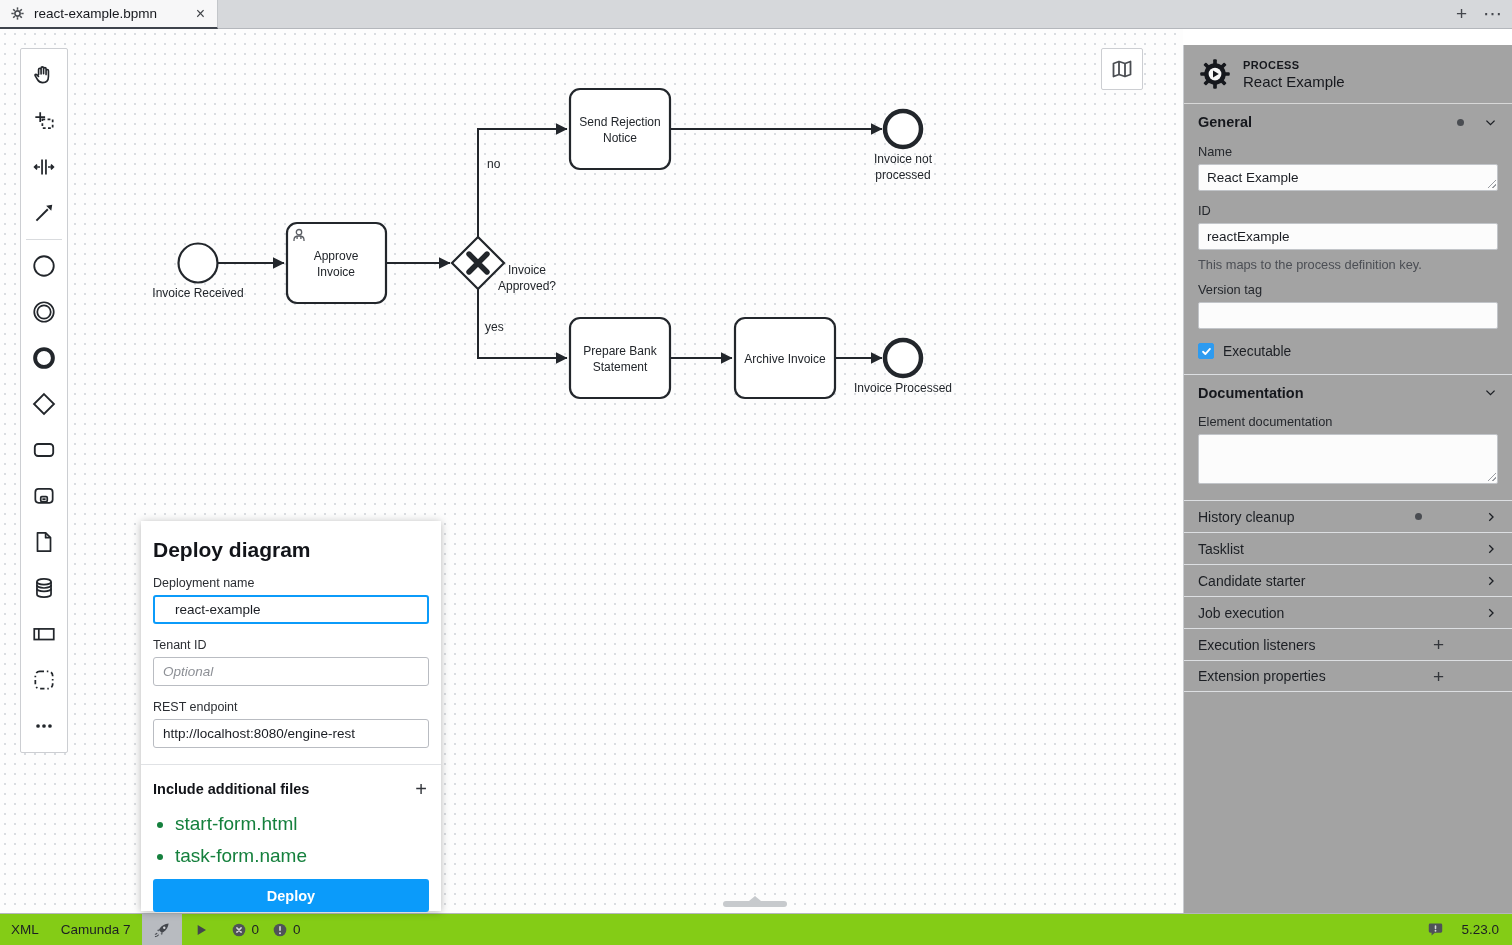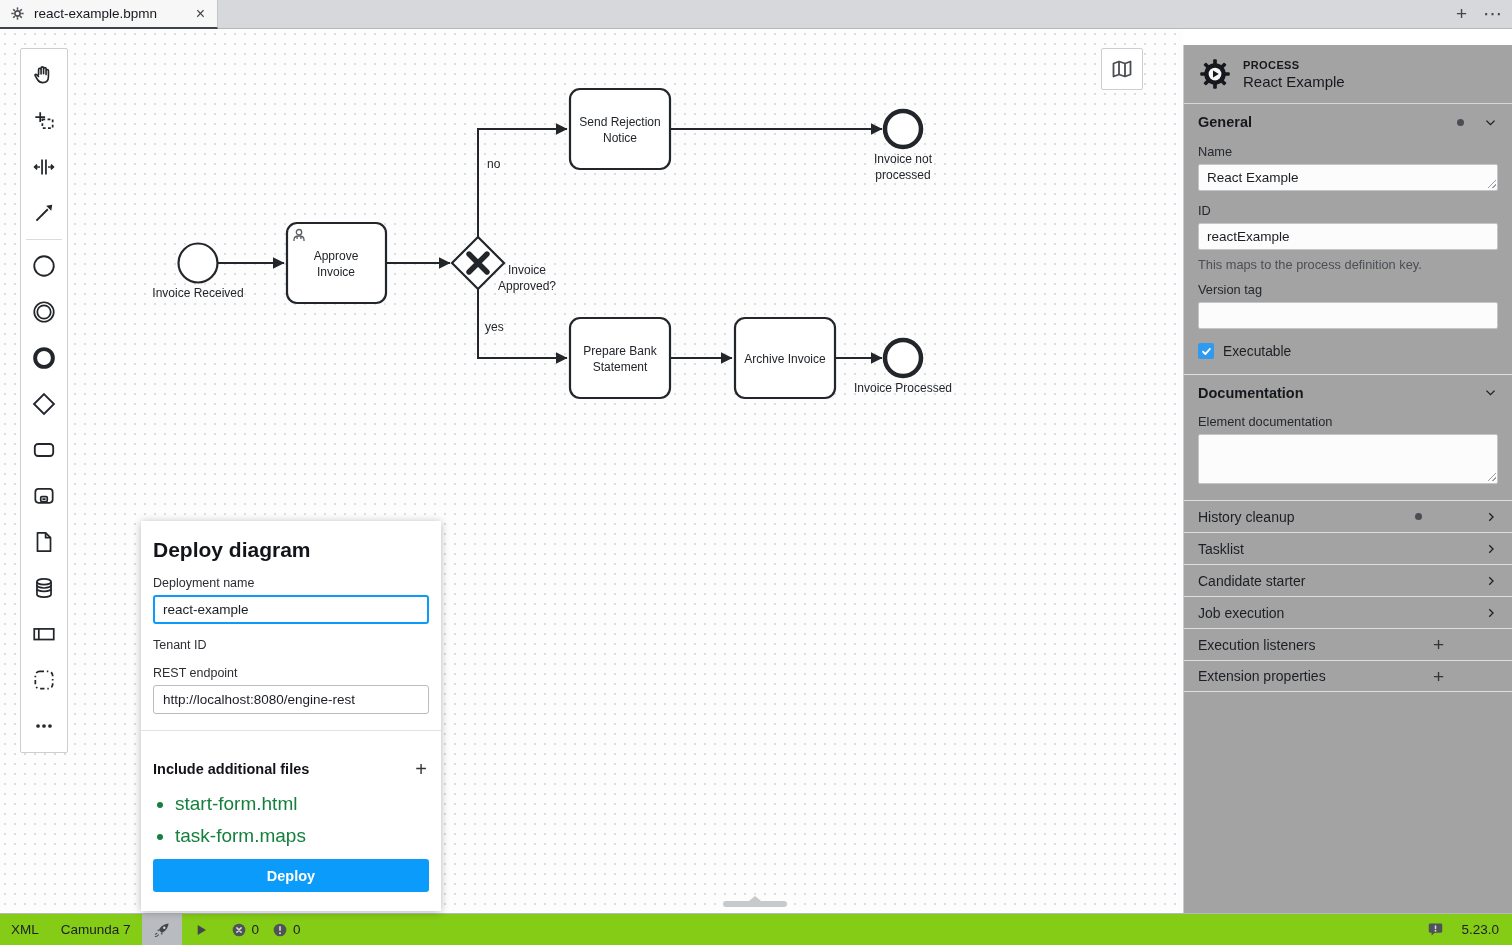--- a/index.html
+++ b/index.html
@@ -27,24 +27,24 @@
   .palette .sep { width:36px; height:1px; background:#d9dbde; margin:3px 0; }
 
   
   .minimap-btn { position:absolute; left:1101px; top:19px; width:42px; height:42px; background:#fff; border:1px solid #ccced2; border-radius:2px; display:flex; align-items:center; justify-content:center; }
 
   
   .deploy-dialog { position:absolute; left:141px; top:492px; width:300px; height:390px; background:#fff; box-shadow:0 1px 8px rgba(0,0,0,.28); z-index:20; padding:0 12px; }
   .dlg-title { font-size:21px; font-weight:700; color:#121419; margin-top:17px; }
   .dlg-label { display:block; font-size:12.5px; color:#2b2e33; margin:14px 0 5px; }
   .dlg-input { width:100%; height:29px; border:1px solid #b9bcc2; border-radius:3px; background:#fff; padding:0 9px; font-size:13.5px; color:#1a1d23; font-family:"Liberation Sans", sans-serif; }
-  .dlg-input.focused { border:2px solid #0b9bfa; padding:0 8px; }
+  .dlg-input.focused { border:2px solid #0b9bfa; padding:0 20px; }
   .dlg-input::placeholder { font-style:italic; color:#8d9096; }
   .dlg-divider { height:1px; background:#e0e2e5; margin:16px -12px 0; }
-  .dlg-files-head { display:flex; align-items:center; margin-top:28px; }
+  .dlg-files-head { display:flex; align-items:center; margin-top:14px; }
   .dlg-files-label { font-size:14.5px; font-weight:700; color:#121419; flex:1; }
   .dlg-plus { font-size:20px; color:#33363b; line-height:1; padding:0 2px; }
   .dlg-files { list-style:disc; margin:14px 0 0 22px; font-size:19px; color:#15803d; }
   .dlg-files li { margin-bottom:10px; }
   .deploy-btn { display:block; width:100%; height:33px; margin-top:12px; background:#0b9bfa; color:#fff; font-weight:700; font-size:14.5px; border:none; border-radius:3px; font-family:"Liberation Sans", sans-serif; }
 
   
   .panel-handle { position:absolute; left:723px; top:872px; width:64px; height:6px; background:#c7cacd; border-radius:3px; }
   .panel-handle::before { content:""; position:absolute; left:26px; top:-5px; border-left:6px solid transparent; border-right:6px solid transparent; border-bottom:5px solid #c7cacd; }
 
@@ -287,33 +287,34 @@
       </svg>
     </div>
 
     <div class="deploy-dialog">
       <div class="dlg-title">Deploy diagram</div>
 
       <label class="dlg-label">Deployment name</label>
       <input class="dlg-input focused" value="react-example" style="">
 
       <label class="dlg-label">Tenant ID</label>
+      <input class="dlg-input" placeholder="Optional" style="">
 
       <label class="dlg-label">REST endpoint</label>
       <input class="dlg-input" value="http://localhost:8080/engine-rest" style="">
 
       <div class="dlg-divider"></div>
 
       <div class="dlg-files-head">
         <span class="dlg-files-label">Include additional files</span>
         <span class="dlg-plus">+</span>
       </div>
       <ul class="dlg-files">
         <li>start-form.html</li>
-        <li>task-form.maps</li>
+        <li>task-form.name</li>
       </ul>
 
       <button class="deploy-btn">Deploy</button>
     </div>
 
     <div class="panel-handle"></div>
   </div>
 
   <div class="pp">
     <div class="pp-header">

